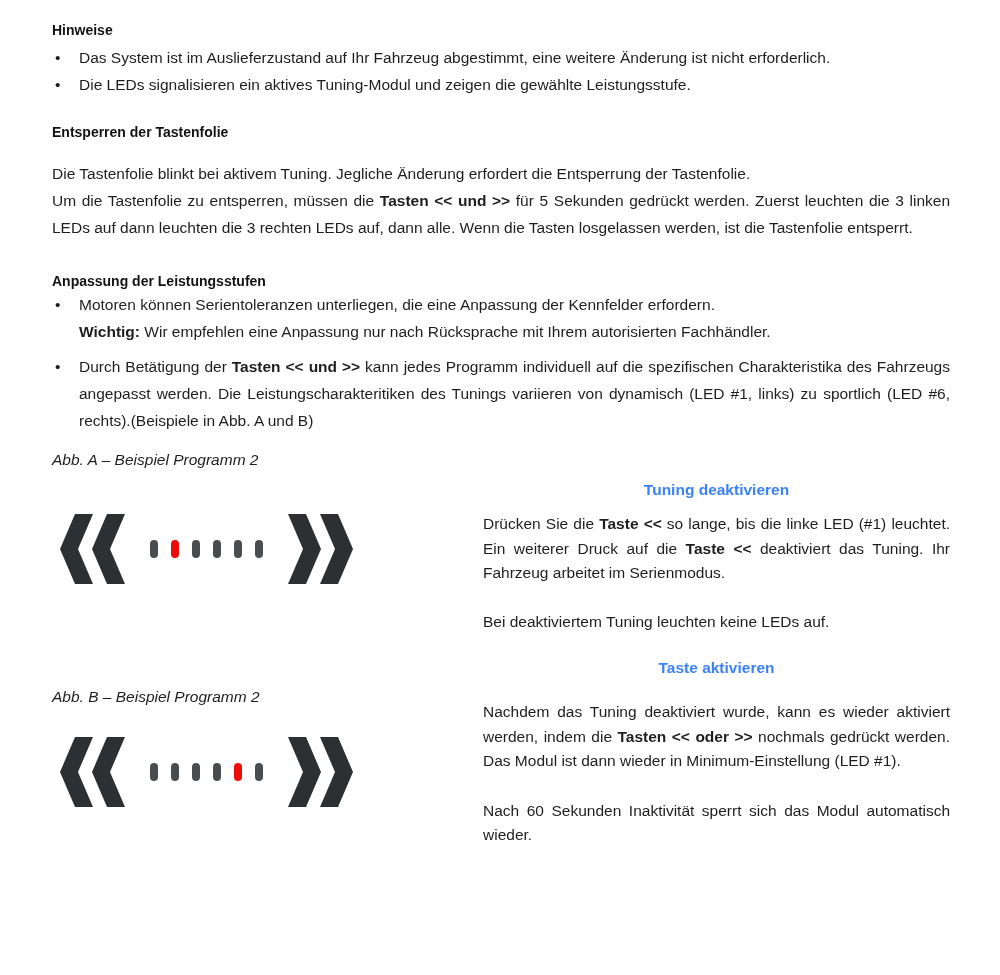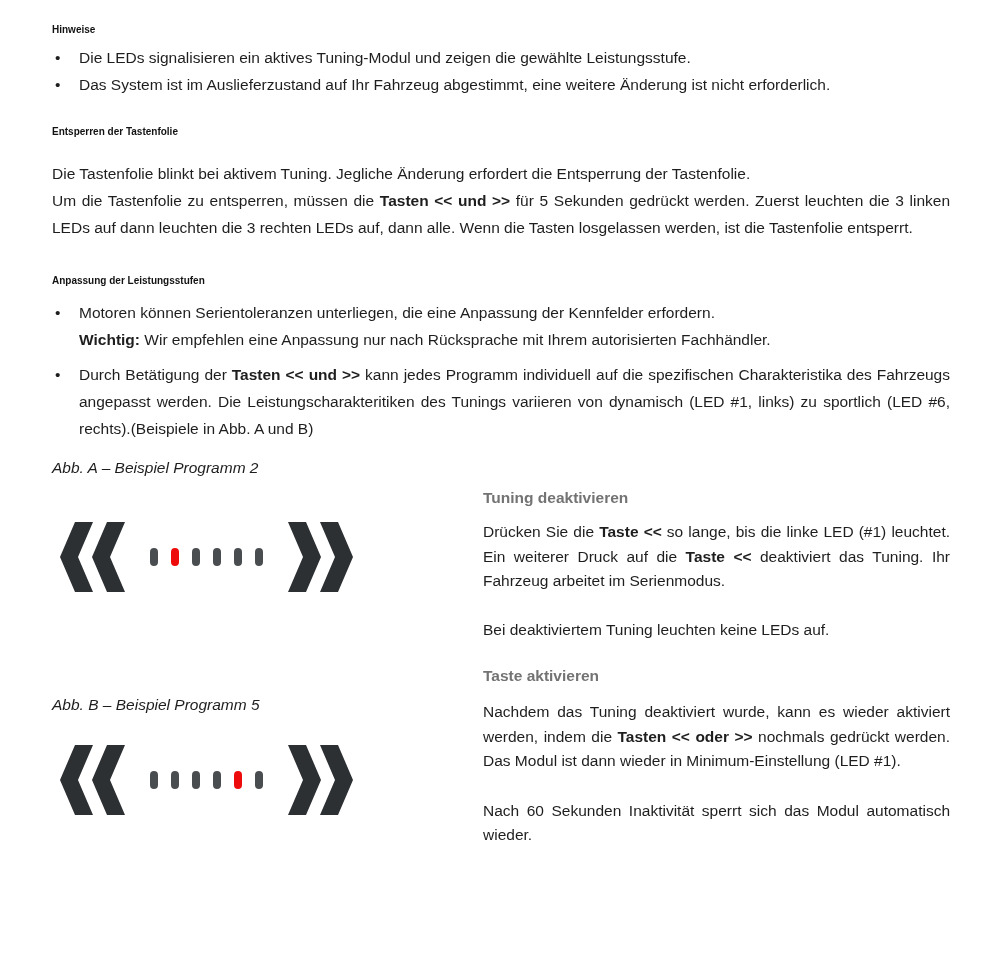--- a/index.html
+++ b/index.html
@@ -13,39 +13,39 @@
   body{
     width:1000px;height:975px;background:#ffffff;overflow:hidden;
     font-family:"Liberation Sans",sans-serif;
     color:var(--text);
     font-size:15.5px;
   }
   .page{padding:20px 50px 0 52px;}
 
   .h{
     font-weight:bold;color:#121212;
-    font-size:10px;line-height:20px;margin:0;
+    font-size:14px;line-height:20px;margin:0;
   }
   .h-entsperren{margin-top:24px;}
   .h-anpassung{margin-top:30px;}
 
   .para{
     margin:18px 0 0 0;
     line-height:27px;
     text-align:justify;
   }
 
   ul.blist{list-style:none;margin:4px 0 0 0;padding:0;}
   ul.blist li{
     position:relative;
     padding-left:27px;
     line-height:27px;
     text-align:justify;
   }
-  ul.blist.spaced{margin-top:8px;}
+  ul.blist.spaced{margin-top:0;}
   ul.blist.spaced li + li{margin-top:8px;}
   ul.blist li::before{
     content:"\2022";
     position:absolute;left:3px;top:0;
     color:var(--text);
   }
 
   .cols{
     display:flex;
     margin-top:16px;
@@ -72,42 +72,42 @@
     width:5px;height:18px;
     border:4px solid var(--led-border);
     border-radius:4px;
     background:#ffffff;
   }
   .led.on{
     background:var(--led-active);
     border-color:var(--led-active);
   }
 
-  .rc-h{margin:0;font-weight:bold;color:#737373;font-size:15.5px;line-height:20px;}
+  .rc-h{margin:0;font-weight:bold;color:#3b82f6;font-size:15.5px;line-height:20px;text-align:center;}
   .rc-h1{margin-top:30px;}
   .rc-h2{margin-top:10px;}
   .rc-p{
     margin:12px 0 0 0;
     line-height:24.5px;
     text-align:justify;
   }
   .rc-p2{margin-top:24px;margin-bottom:24px;text-align:left;}
-  .rc-p3{margin-top:14px;}
+  .rc-p3{margin-top:22px;}
   .rc-p4{margin-top:25px;}
   strong{font-weight:bold;}
 </style>
 </head>
 <body>
 
 <div class="page">
 
   <h3 class="h">Hinweise</h3>
   <ul class="blist">
+    <li>Das System ist im Auslieferzustand auf Ihr Fahrzeug abgestimmt, eine weitere Änderung ist nicht erforderlich.</li>
     <li>Die LEDs signalisieren ein aktives Tuning-Modul und zeigen die gewählte Leistungsstufe.</li>
-    <li>Das System ist im Auslieferzustand auf Ihr Fahrzeug abgestimmt, eine weitere Änderung ist nicht erforderlich.</li>
   </ul>
 
   <h3 class="h h-entsperren">Entsperren der Tastenfolie</h3>
   <p class="para">Die Tastenfolie blinkt bei aktivem Tuning. Jegliche Änderung erfordert die Entsperrung der Tastenfolie.<br>Um die Tastenfolie zu entsperren, müssen die <strong>Tasten &lt;&lt; und &gt;&gt;</strong> für 5 Sekunden gedrückt werden. Zuerst leuchten die 3 linken LEDs auf dann leuchten die 3 rechten LEDs auf, dann alle. Wenn die Tasten losgelassen werden, ist die Tastenfolie entsperrt.</p>
 
   <h3 class="h h-anpassung">Anpassung der Leistungsstufen</h3>
   <ul class="blist spaced">
     <li>Motoren können Serientoleranzen unterliegen, die eine Anpassung der Kennfelder erfordern.<br><strong>Wichtig:</strong> Wir empfehlen eine Anpassung nur nach Rücksprache mit Ihrem autorisierten Fachhändler.</li>
     <li>Durch Betätigung der <strong>Tasten &lt;&lt; und &gt;&gt;</strong> kann jedes Programm individuell auf die spezifischen Charakteristika des Fahrzeugs angepasst werden. Die Leistungscharakteritiken des Tunings variieren von dynamisch (LED #1, links) zu sportlich (LED #6, rechts).(Beispiele in Abb. A und B)</li>
   </ul>
@@ -129,21 +129,21 @@
             <div class="led"></div>
             <div class="led"></div>
             <div class="led"></div>
           </div>
         <svg class="chev" width="65" height="70" viewBox="0 0 65 70">
           <polygon points="50,0 32,0 47,35 32,70 50,70 65,35" fill="#2d3033"></polygon>
           <polygon points="18,0 0,0 15,35 0,70 18,70 33,35" fill="#2d3033"></polygon>
         </svg>
       </div>
 
-      <p class="fig-caption fig-caption-b">Abb. B – Beispiel Programm 5</p>
+      <p class="fig-caption fig-caption-b">Abb. B – Beispiel Programm 2</p>
 
       <div class="ledfig ledfig-b">
         <svg class="chev" width="65" height="70" viewBox="0 0 65 70">
           <polygon points="15,0 33,0 18,35 33,70 15,70 0,35" fill="#2d3033"></polygon>
           <polygon points="47,0 65,0 50,35 65,70 47,70 32,35" fill="#2d3033"></polygon>
         </svg>
         <div class="leds">
             <div class="led"></div>
             <div class="led"></div>
             <div class="led"></div>

